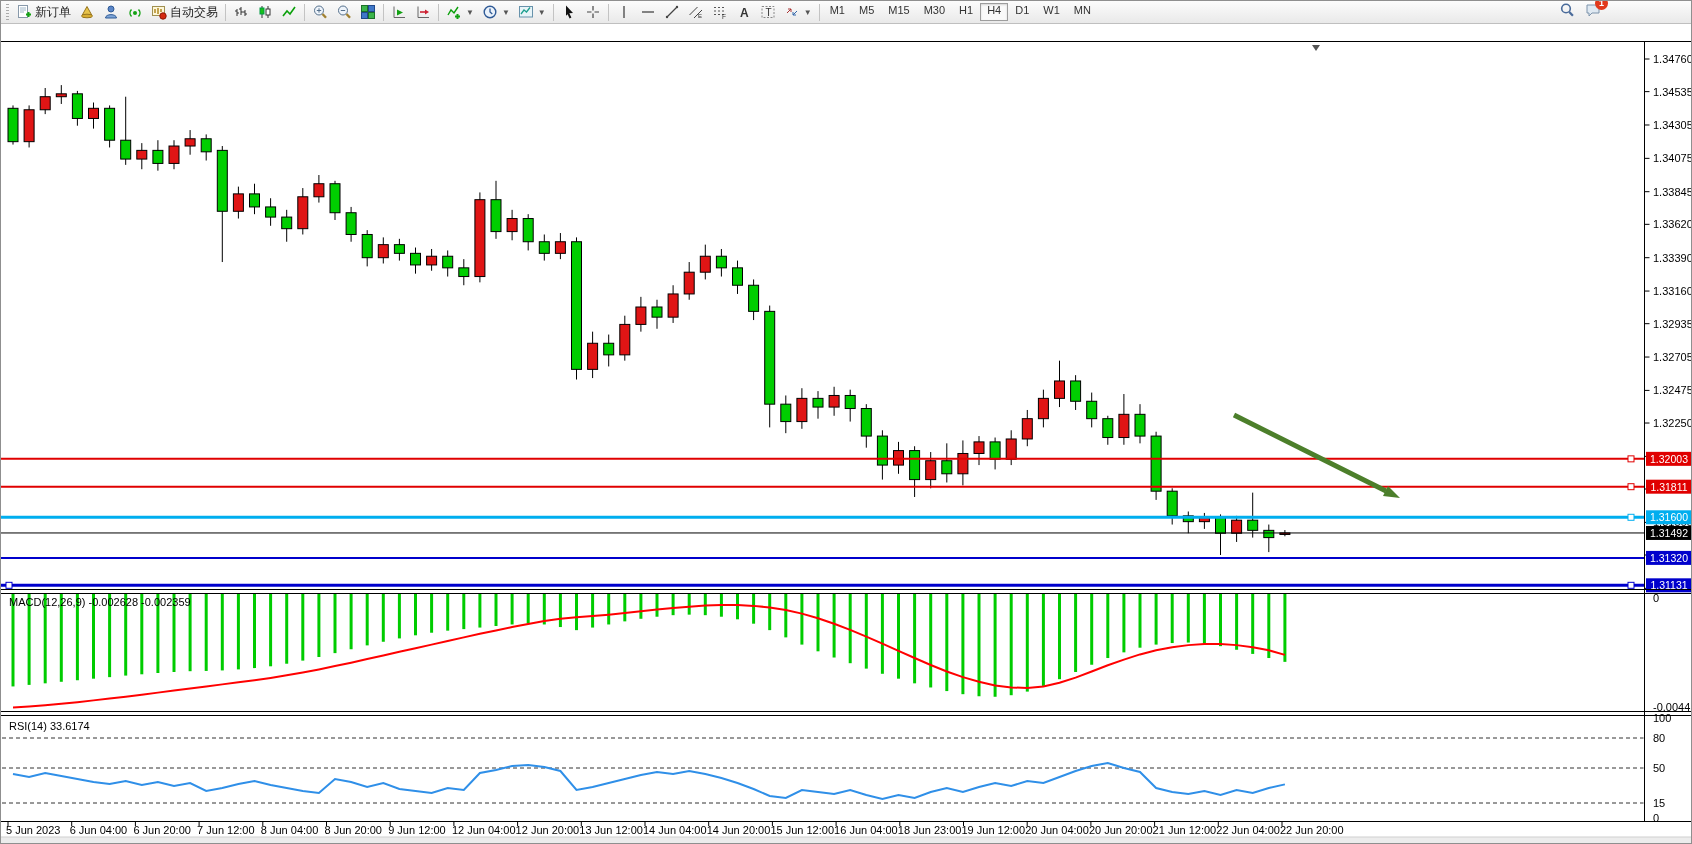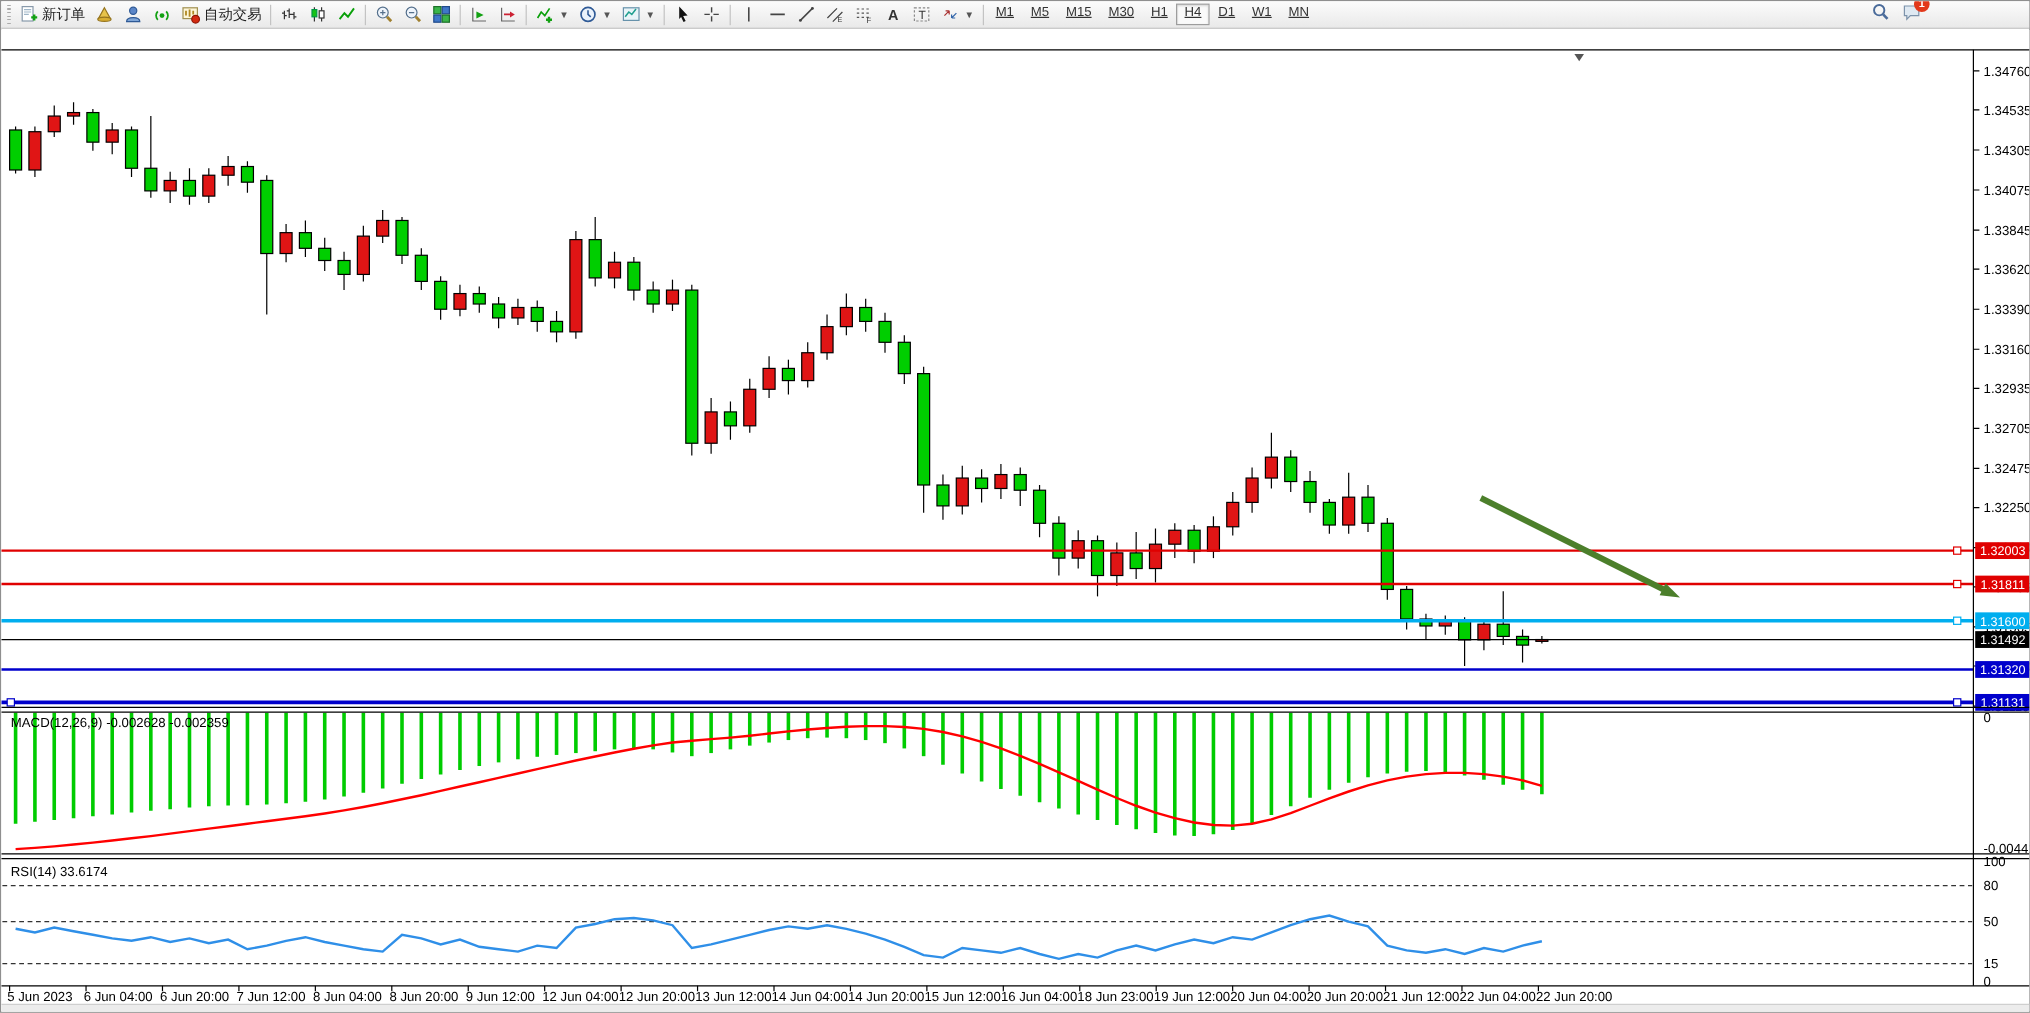--- a/index.html
+++ b/index.html
@@ -11,21 +11,21 @@
              background:linear-gradient(#fcfcfc,#e9e9e9); border-bottom:1px solid #bfbfbf;
              display:flex; align-items:center; padding:0 4px; }
   .tb-btn { display:flex; align-items:center; gap:3px; height:20px; padding:0 3px;
             border:1px solid transparent; border-radius:2px; font-size:12px; color:#222;
             cursor:default; white-space:nowrap; }
   .tb-btn svg { display:block; }
   .tb-sep { width:1px; height:17px; background:#c3c3c3; margin:0 3px; }
   .tb-grip { width:3px; height:16px; margin:0 3px 0 1px;
              background:repeating-linear-gradient(#aaa 0 1px, transparent 1px 3px); }
   .dd { font-size:8px; color:#555; margin-left:1px; }
-  .tf-btn { height:18px; padding:0 6px; font-size:11px; color:#333; border:1px solid transparent;text-decoration:underline; }
+  .tf-btn { height:18px; padding:0 6px; font-size:11px; color:#333; border:1px solid transparent; }
   .tf-btn.active { background:#fafafa; border:1px solid #9d9d9d; box-shadow:inset 0 1px 2px rgba(0,0,0,.15); }
   .tb-right { margin-left:auto; margin-right:88px; display:flex; align-items:center; gap:10px; }
   .chat-wrap { position:relative; }
   .chat-badge { position:absolute; top:-5px; right:-7px; width:13px; height:13px; border-radius:50%;
                 background:#e2391b; color:#fff; font-size:9px; font-weight:bold;
                 line-height:13px; text-align:center; }
   
   .chart-header { position:absolute; top:24px; left:0; width:1692px; height:16px; background:#fff;
                   display:flex; align-items:center; padding-left:8px; font-size:11px; color:#000; }
   .chart-header .tri { font-size:8px; margin-right:6px; color:#000; }

